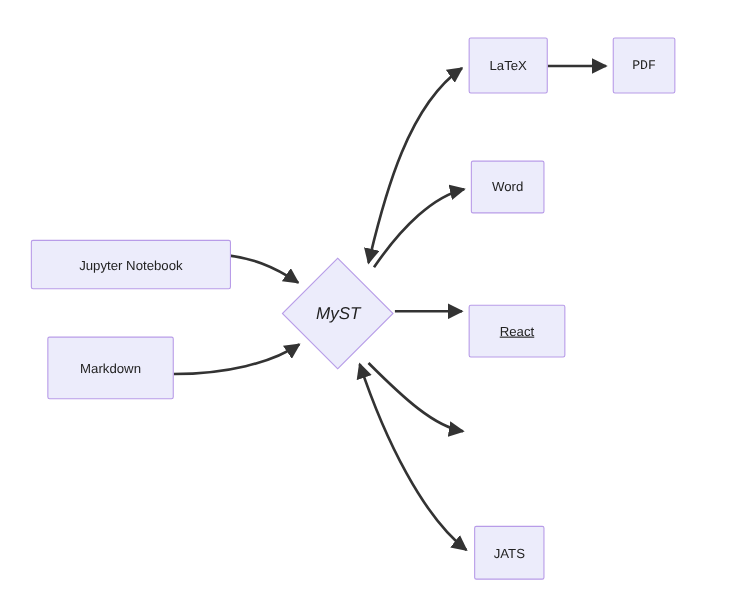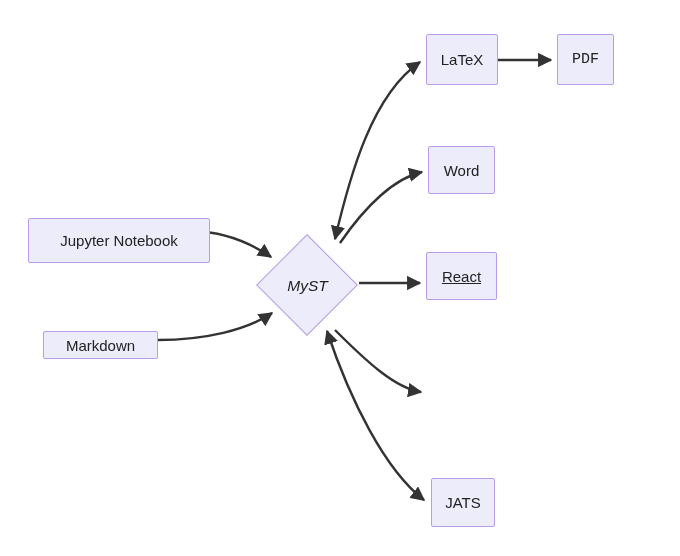--- a/index.html
+++ b/index.html
@@ -30,21 +30,21 @@
   .node {
     position: absolute;
     box-sizing: border-box;
     display: flex;
     align-items: center;
     justify-content: center;
     background: #ECECFB;
     border: 1.4px solid #B89CE8;
     border-radius: 2px;
     color: #222222;
-    font-size: 15px;
+    font-size: 12px;
     line-height: 1;
     white-space: nowrap;
   }
   .node-label {
     pointer-events: none;
   }
   .node-diamond {
     position: absolute;
     box-sizing: border-box;
     background: #ECECFB;
@@ -100,42 +100,42 @@
 
     <path d="M 335 330 C 367 362, 395 388, 421 392" fill="none" stroke="#333333" stroke-width="2.4" marker-end="url(#arrowEnd)"></path>
 
     <path d="M 327 331 C 350 400, 385 470, 424 500" fill="none" stroke="#333333" stroke-width="2.4" marker-start="url(#arrowStart)" marker-end="url(#arrowEnd)"></path>
   </svg>
 
   <div class="node" style="left:11px; top:218px; width:182px; height:45px;margin-left:17px;">
     <span class="node-label">Jupyter Notebook</span>
   </div>
 
-  <div class="node" style="left:43px; top:331px; width:115px; height:28px;">
+  <div class="node" style="left:43px; top:306px; width:115px; height:57px;">
     <span class="node-label">Markdown</span>
   </div>
 
   <div class="diamond-wrap" style="left:257px; top:235px; width:101px; height:101px;">
     <div class="node-diamond" style="left:14px; top:14px; width:72px; height:72px;"></div>
     <span class="diamond-label">MyST</span>
   </div>
 
   <div class="node" style="left:426px; top:34px; width:72px; height:51px;">
     <span class="node-label">LaTeX</span>
   </div>
 
   <div class="node" style="left:557px; top:34px; width:57px; height:51px;font-family:Liberation Mono, monospace;">
     <span class="node-label">PDF</span>
   </div>
 
   <div class="node" style="left:428px; top:146px; width:67px; height:48px;">
     <span class="node-label">Word</span>
   </div>
 
-  <div class="node" style="left:426px; top:252px; width:71px; height:48px;text-decoration:underline;">
+  <div class="node" style="left:426px; top:277px; width:88px; height:48px;text-decoration:underline;">
     <span class="node-label">React</span>
   </div>
 
 
   <div class="node" style="left:431px; top:478px; width:64px; height:49px;">
     <span class="node-label">JATS</span>
   </div>
 
 </div>
 

